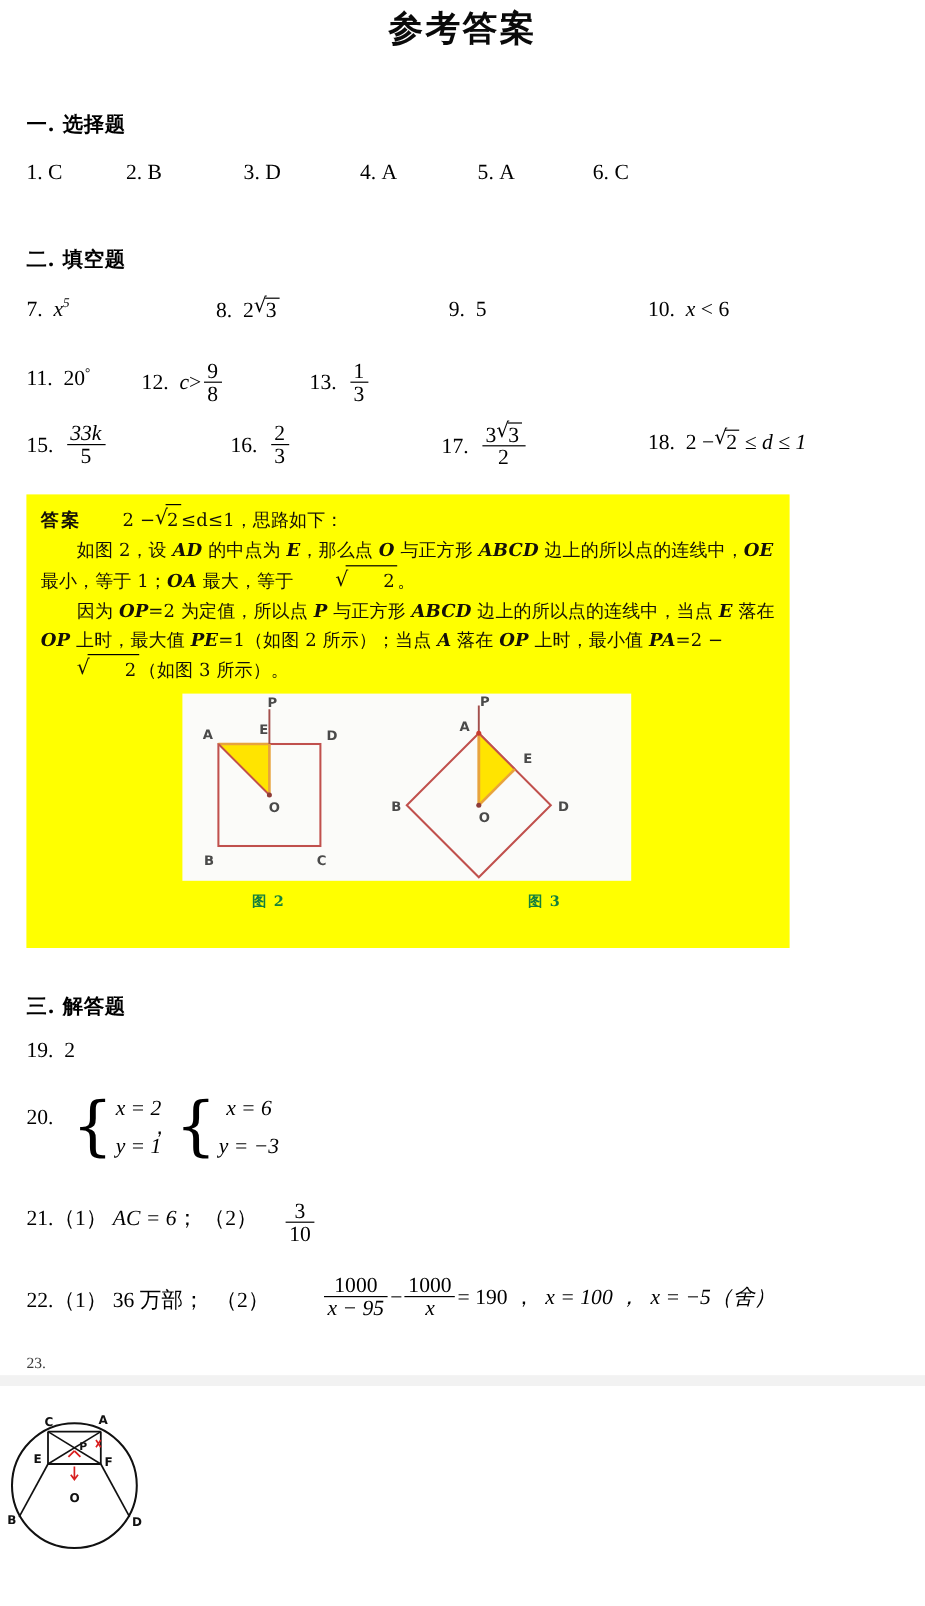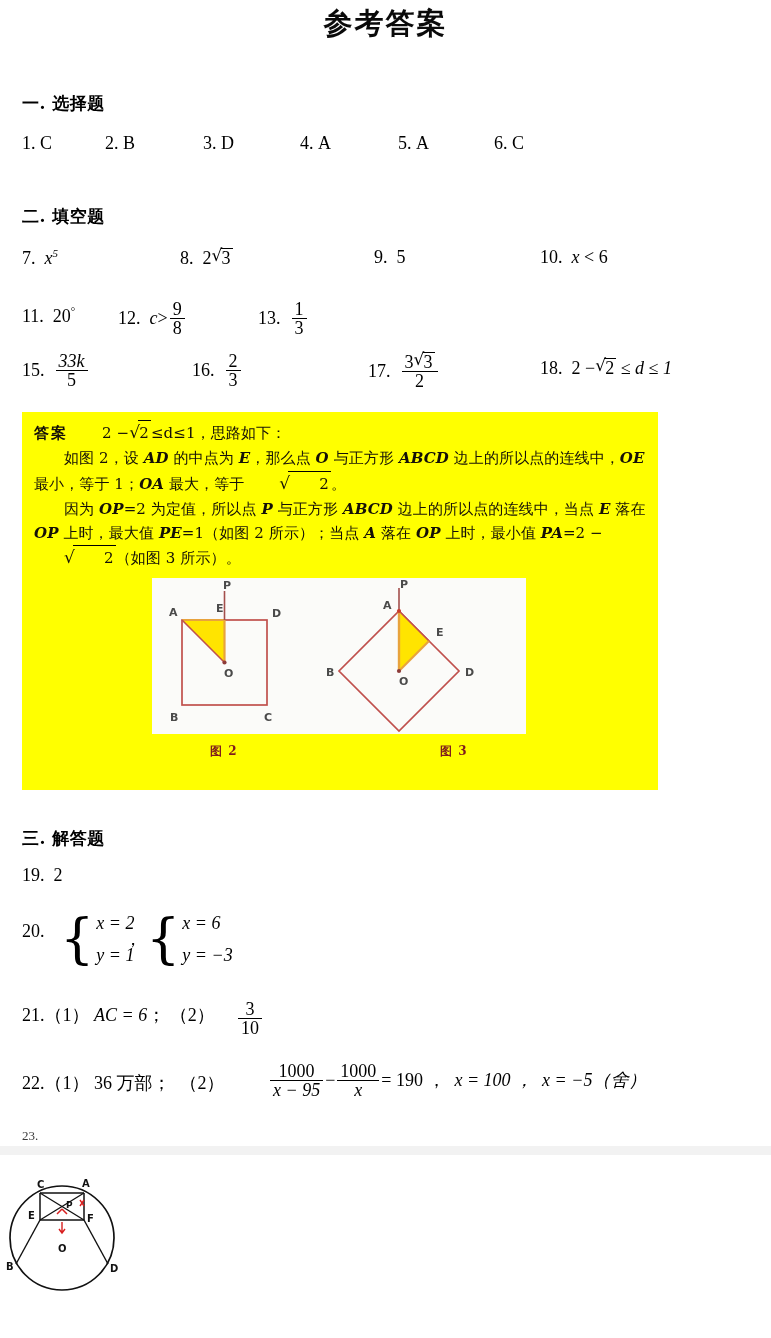--- a/index.html
+++ b/index.html
@@ -156,21 +156,21 @@
     top: 166px;
     width: 374px;
     height: 156px;
     background: #fbfbf9;
   }
   .fig-caption {
     position: absolute;
     font-family: "DejaVu Serif", serif;
     font-size: 12px;
     font-weight: 700;
-    color: #7f1d1d;
+    color: #15803d;
     letter-spacing: 1px;
   }
   #fig2-caption { left: 188px; top: 331px; }
   #fig3-caption { left: 418px; top: 331px; }
 
   svg.figsvg { display: block; }
 
   
   #hw-divider {
     position: absolute;
@@ -357,21 +357,21 @@
           <i class="v" style="display:block;">x = 2</i>
           <i class="v" style="display:block;">y = 1</i>
         </span>
       </span>
     </span>
     <span class="cell" style="left:124px;top:22px;">，</span>
     <span class="cell" style="left:146px;top:0px;">
       <span class="sys">
         <span class="brace">{</span>
         <span class="eqs">
-          <i class="v" style="display:block;">x = 6</i>
+          <i class="v" style="display:block;text-align:center;">x = 6</i>
           <i class="v" style="display:block;">y = −3</i>
         </span>
       </span>
     </span>
   </div>
 
   <div class="row" style="top:1000px;height:46px;padding-left:43px;">
     <span class="cell" style="left:22px;top:6px;">
       <span>21.</span><span>（1）</span>&nbsp;<i class="v">AC = 6</i><span>；</span>&nbsp;<span>（2）</span>
     </span>

